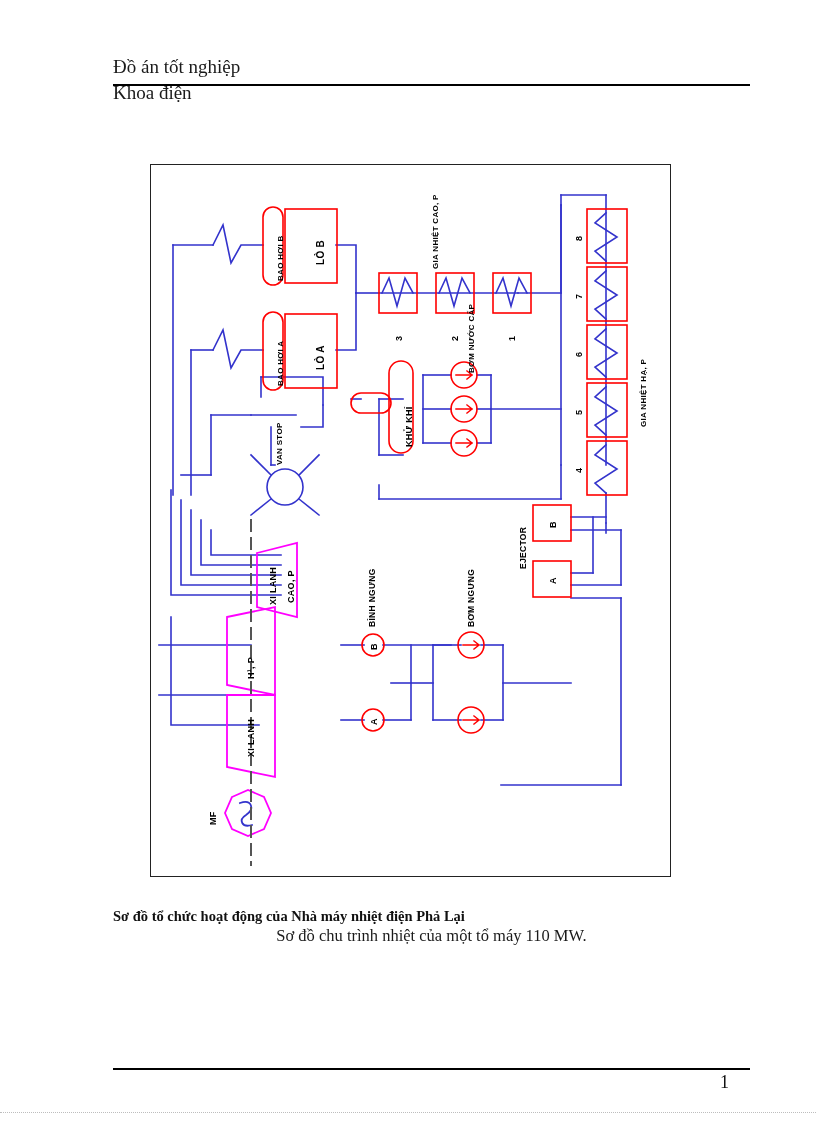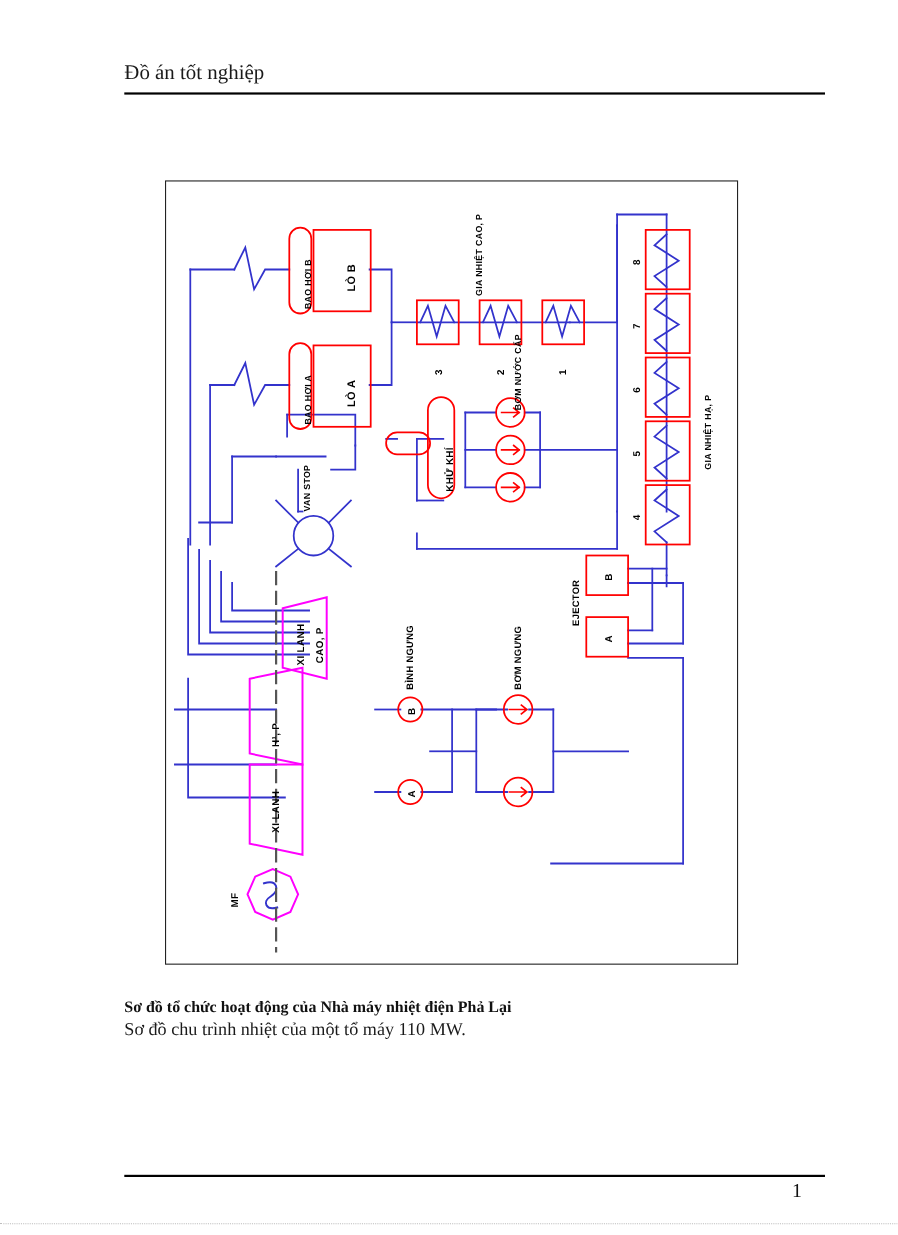--- a/index.html
+++ b/index.html
@@ -68,21 +68,21 @@
     height: 0;
     border-top: 1px dotted #bdbdbd;
   }
 
   
   .caption-main {
     position: absolute;
     left: 113px;
     top: 926px;
     width: 637px;
-    text-align: left;
+    text-align: center;
     font-family: "Liberation Serif", "DejaVu Serif", serif;
     font-size: 16.5px;
     color: #1a1a1a;
     white-space: nowrap;
   }
   .caption-sub {
     position: absolute;
     left: 113px;
     top: 908px;
     width: 637px;
@@ -124,20 +124,21 @@
     transform-origin: 0 0;
     letter-spacing: 0.3px;
     line-height: 1;
   }
 </style>
 </head>
 <body>
 
 <div class="page-header">
   <div class="header-line">Đồ án tốt nghiệp</div>
+  <div class="header-line">Khoa điện</div>
 </div>
 <div class="header-rule"></div>
 
 <div class="diagram-frame">
 
   <svg class="diagram-svg" viewBox="0 0 521 713" xmlns="http://www.w3.org/2000/svg">
     <g fill="none" stroke-linecap="square" stroke-linejoin="miter">
 
       <g stroke="#3333CC" stroke-width="1.6">
 

